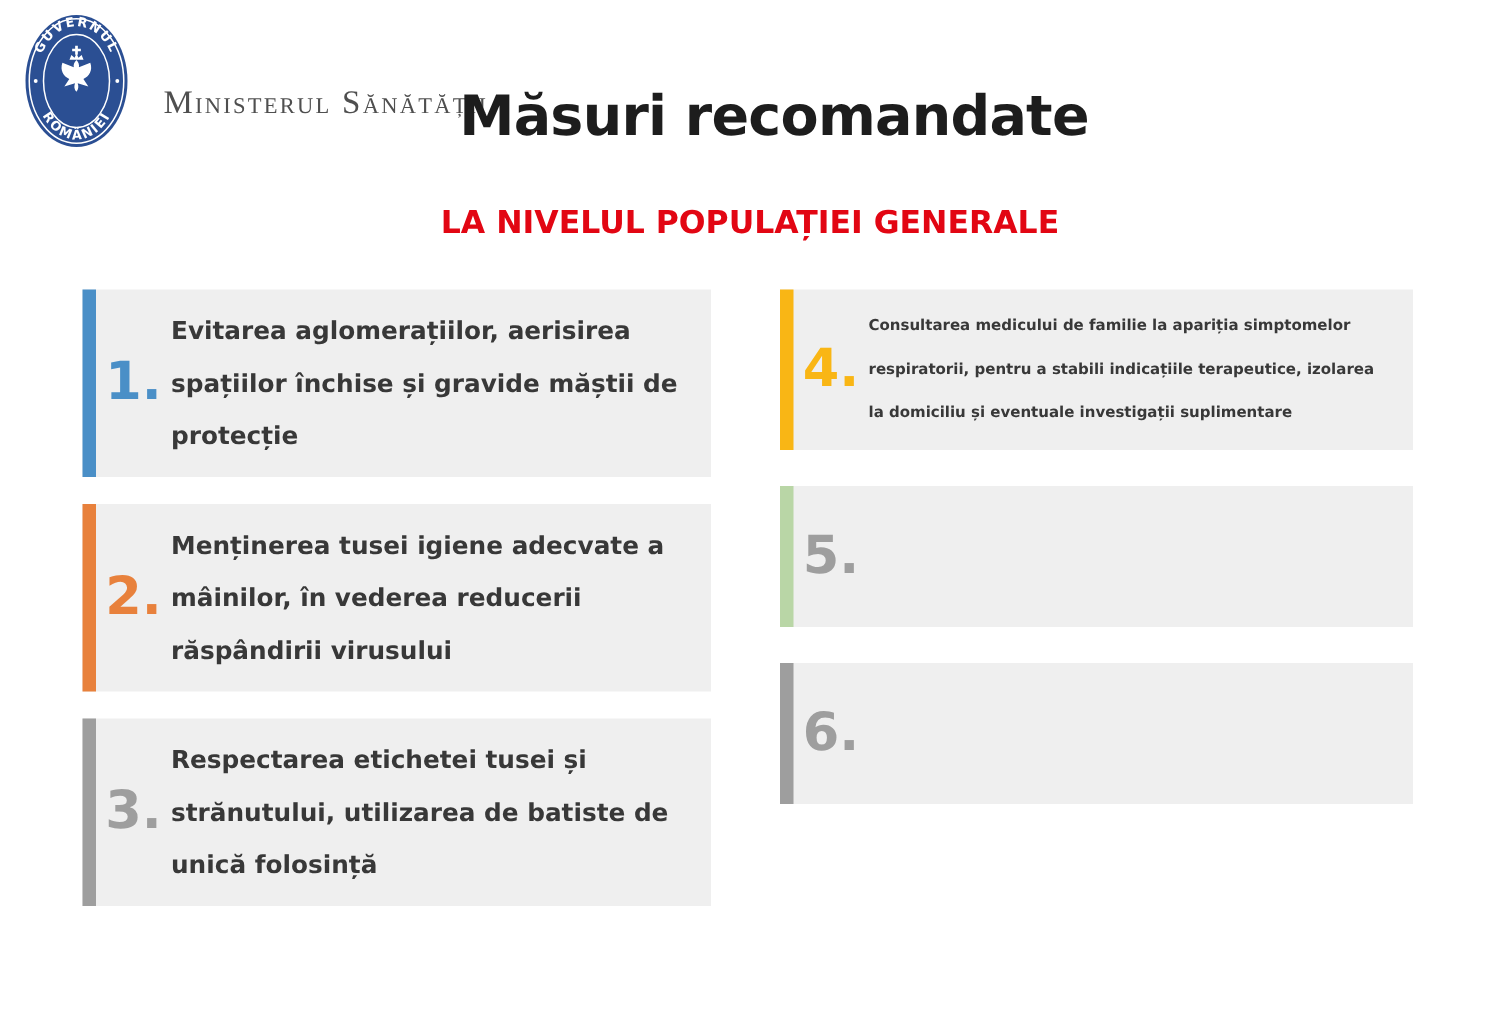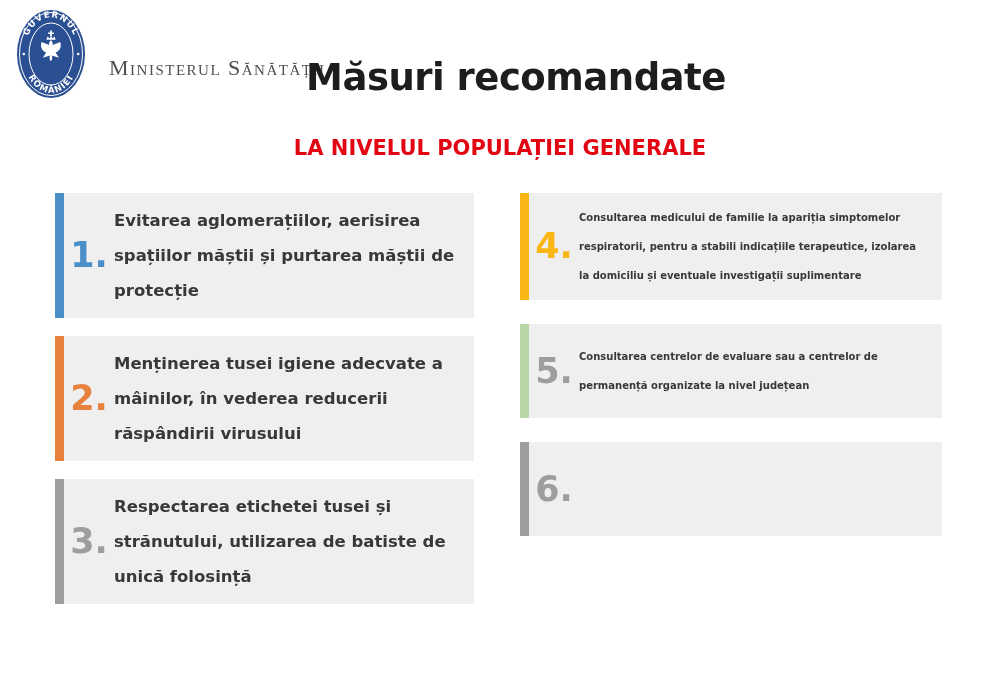--- a/index.html
+++ b/index.html
@@ -87,21 +87,21 @@
   </div>
 
   <h1 class="title">Măsuri recomandate</h1>
   <h2 class="subtitle">LA NIVELUL POPULAȚIEI GENERALE</h2>
 
   <div class="grid">
     <div class="col col-left">
   <div class="item">
     <span class="bar" style="background: rgb(74, 143, 199);"></span>
     <span class="num" style="color: rgb(74, 143, 199);">1.</span>
-    <p class="txt">Evitarea aglomerațiilor, aerisirea spațiilor măștii și purtarea măștii de protecție</p>
+    <p class="txt">Evitarea aglomerațiilor, aerisirea spațiilor închise și gravide măștii de protecție</p>
   </div>
 
   <div class="item">
     <span class="bar" style="background: rgb(232, 129, 60);"></span>
     <span class="num" style="color: rgb(232, 129, 60);">2.</span>
     <p class="txt">Menținerea tusei igiene adecvate a mâinilor, în vederea reducerii răspândirii virusului</p>
   </div>
 
   <div class="item">
     <span class="bar" style="background: rgb(158, 158, 158);"></span>
@@ -112,21 +112,20 @@
     <div class="col col-right">
   <div class="item">
     <span class="bar" style="background: rgb(249, 182, 21);"></span>
     <span class="num" style="color: rgb(249, 182, 21);">4.</span>
     <p class="txt">Consultarea medicului de familie la apariția simptomelor respiratorii, pentru a stabili indicațiile terapeutice, izolarea la domiciliu și eventuale investigații suplimentare</p>
   </div>
 
   <div class="item">
     <span class="bar" style="background: rgb(185, 214, 166);"></span>
     <span class="num" style="color: rgb(158, 158, 158);">5.</span>
-    <p class="txt">Consultarea centrelor de evaluare sau a centrelor de permanență organizate la nivel județean</p>
   </div>
 
   <div class="item">
     <span class="bar" style="background: rgb(158, 158, 158);"></span>
     <span class="num" style="color: rgb(158, 158, 158);">6.</span>
   </div>
 </div>
   </div>
 
 </div>

